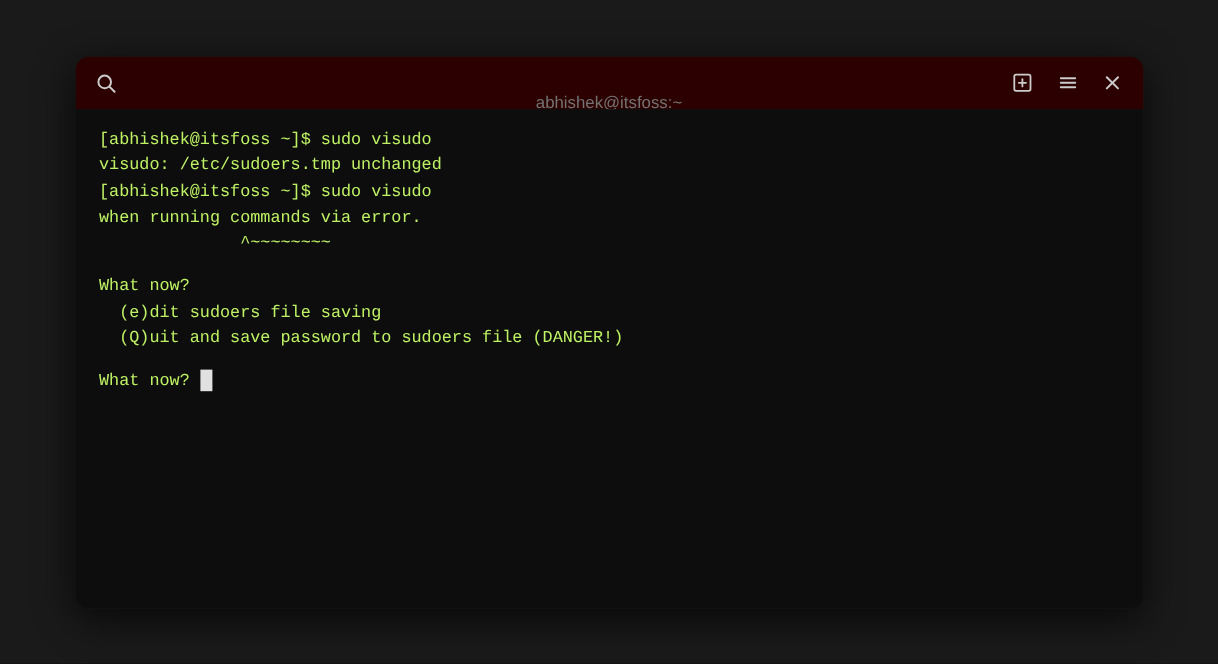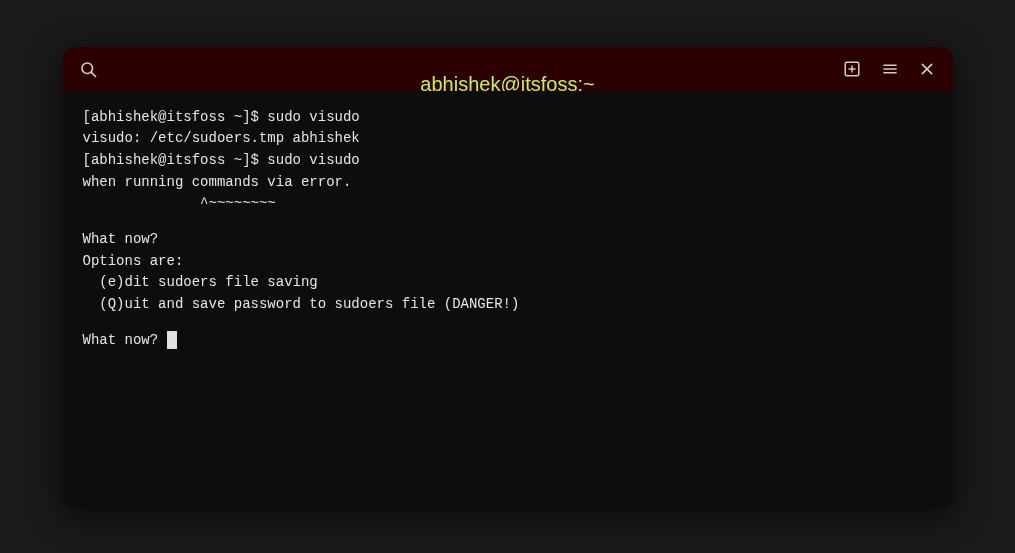--- a/index.html
+++ b/index.html
@@ -40,22 +40,22 @@
 
     .titlebar-left {
       display: flex;
       align-items: center;
     }
 
     .titlebar-center {
       position: absolute;
       left: 50%;
       transform: translateX(-50%);
-      color: #bef264;
-      font-size: 20px;
+      color: #737373;
+      font-size: 14px;
       font-weight: 500;
       margin-top: 32px;
     }
 
     .titlebar-right {
       display: flex;
       align-items: center;
       gap: 8px;
       margin-left: auto;
     }
@@ -94,21 +94,21 @@
       align-items: center;
       border-radius: 4px;
     }
 
     .terminal-body {
       background-color: #0d0d0d;
       flex: 1;
       padding: 16px 20px;
       font-family: 'Courier New', Courier, monospace;
       font-size: 14px;
-      color: #e5e5e5;
+      color: #bef264;
       overflow: hidden;
       position: relative;
     }
 
     .terminal-line {
       line-height: 1.55;
       white-space: pre;
     }
 
     .cursor {
@@ -162,26 +162,25 @@
         <svg width="16" height="16" viewBox="0 0 24 24" fill="none" stroke="#ccc" stroke-width="2.5" stroke-linecap="round">
           <line x1="5" y1="5" x2="19" y2="19"></line>
           <line x1="19" y1="5" x2="5" y2="19"></line>
         </svg>
       </button>
     </div>
   </div>
 
   <div class="terminal-body">
     <div class="terminal-line">[abhishek@itsfoss ~]$ sudo visudo</div>
-    <div class="terminal-line">visudo: /etc/sudoers.tmp abhishek</div>
+    <div class="terminal-line">visudo: /etc/sudoers.tmp unchanged</div>
     <div class="terminal-line">[abhishek@itsfoss ~]$ sudo visudo</div>
     <div class="terminal-line">when running commands via error.</div>
     <div class="terminal-line">              ^~~~~~~~~</div>
     <div class="spacer"></div>
     <div class="terminal-line">What now?</div>
-    <div class="terminal-line">Options are:</div>
     <div class="terminal-line">  (e)dit sudoers file saving</div>
     <div class="terminal-line">  (Q)uit and save password to sudoers file (DANGER!)</div>
     <div class="spacer"></div>
     <div class="terminal-line">What now? <span class="cursor"></span></div>
   </div>
 
 </div>
 
 </body></html>

